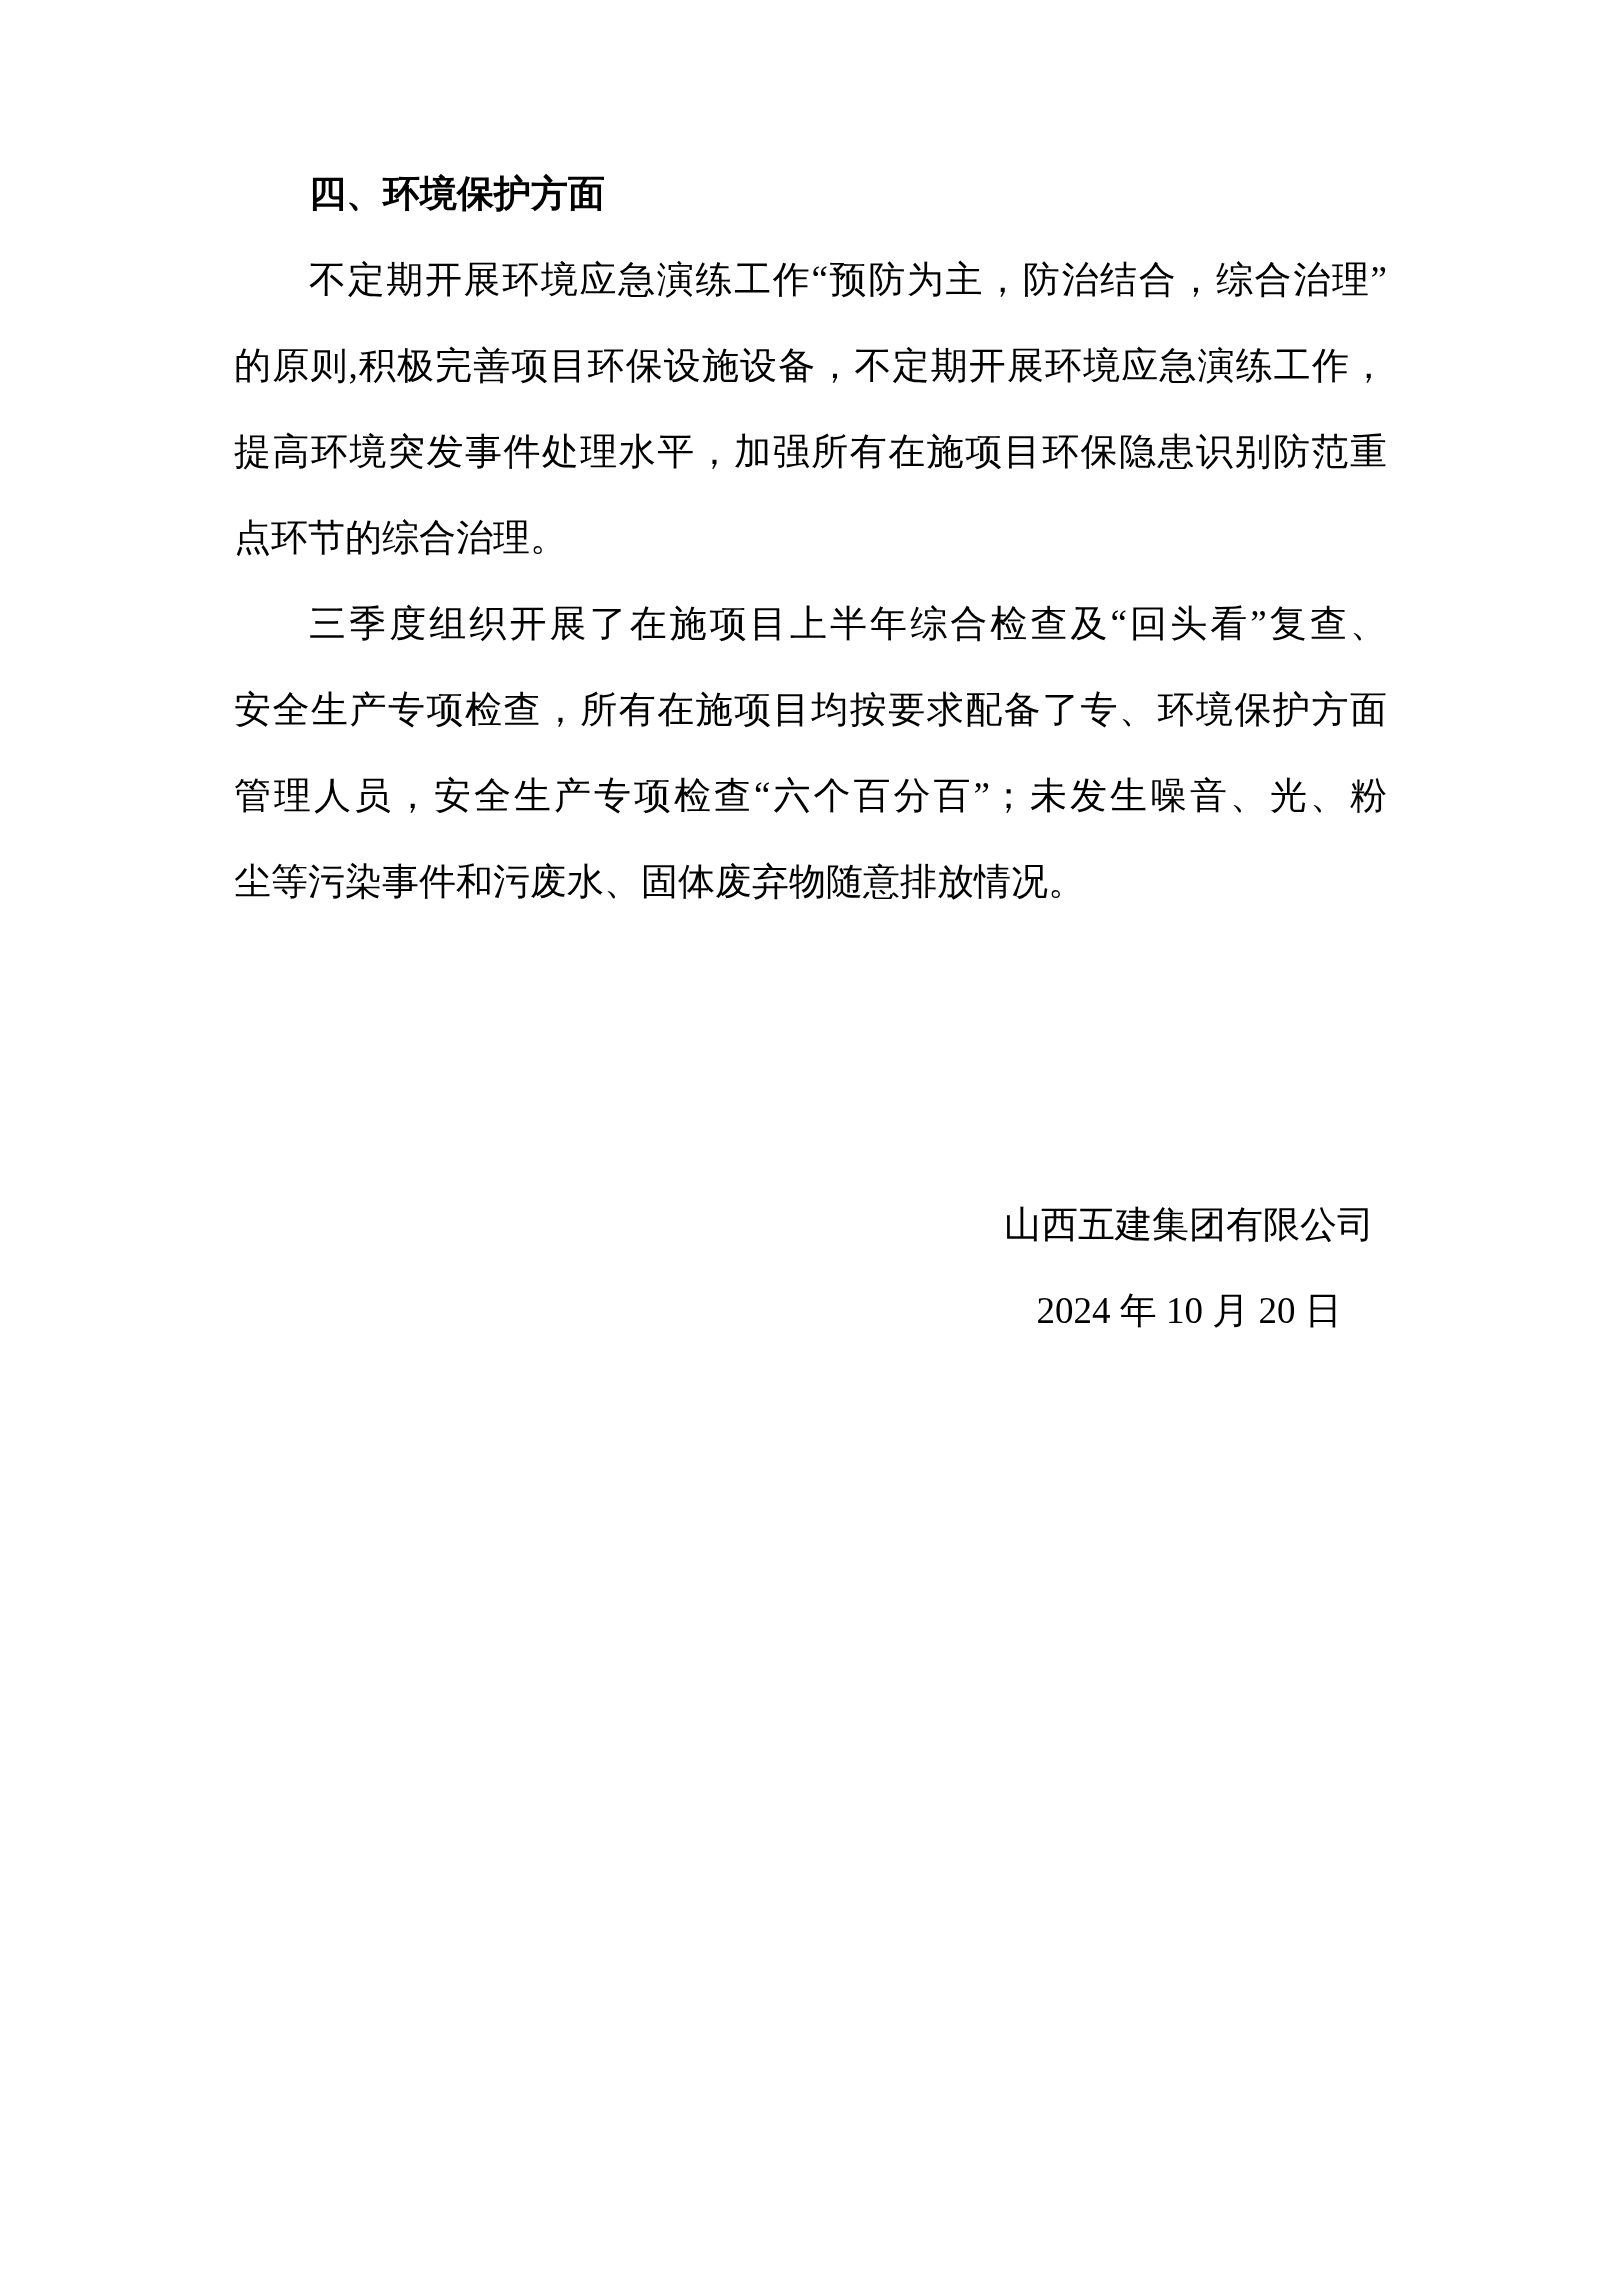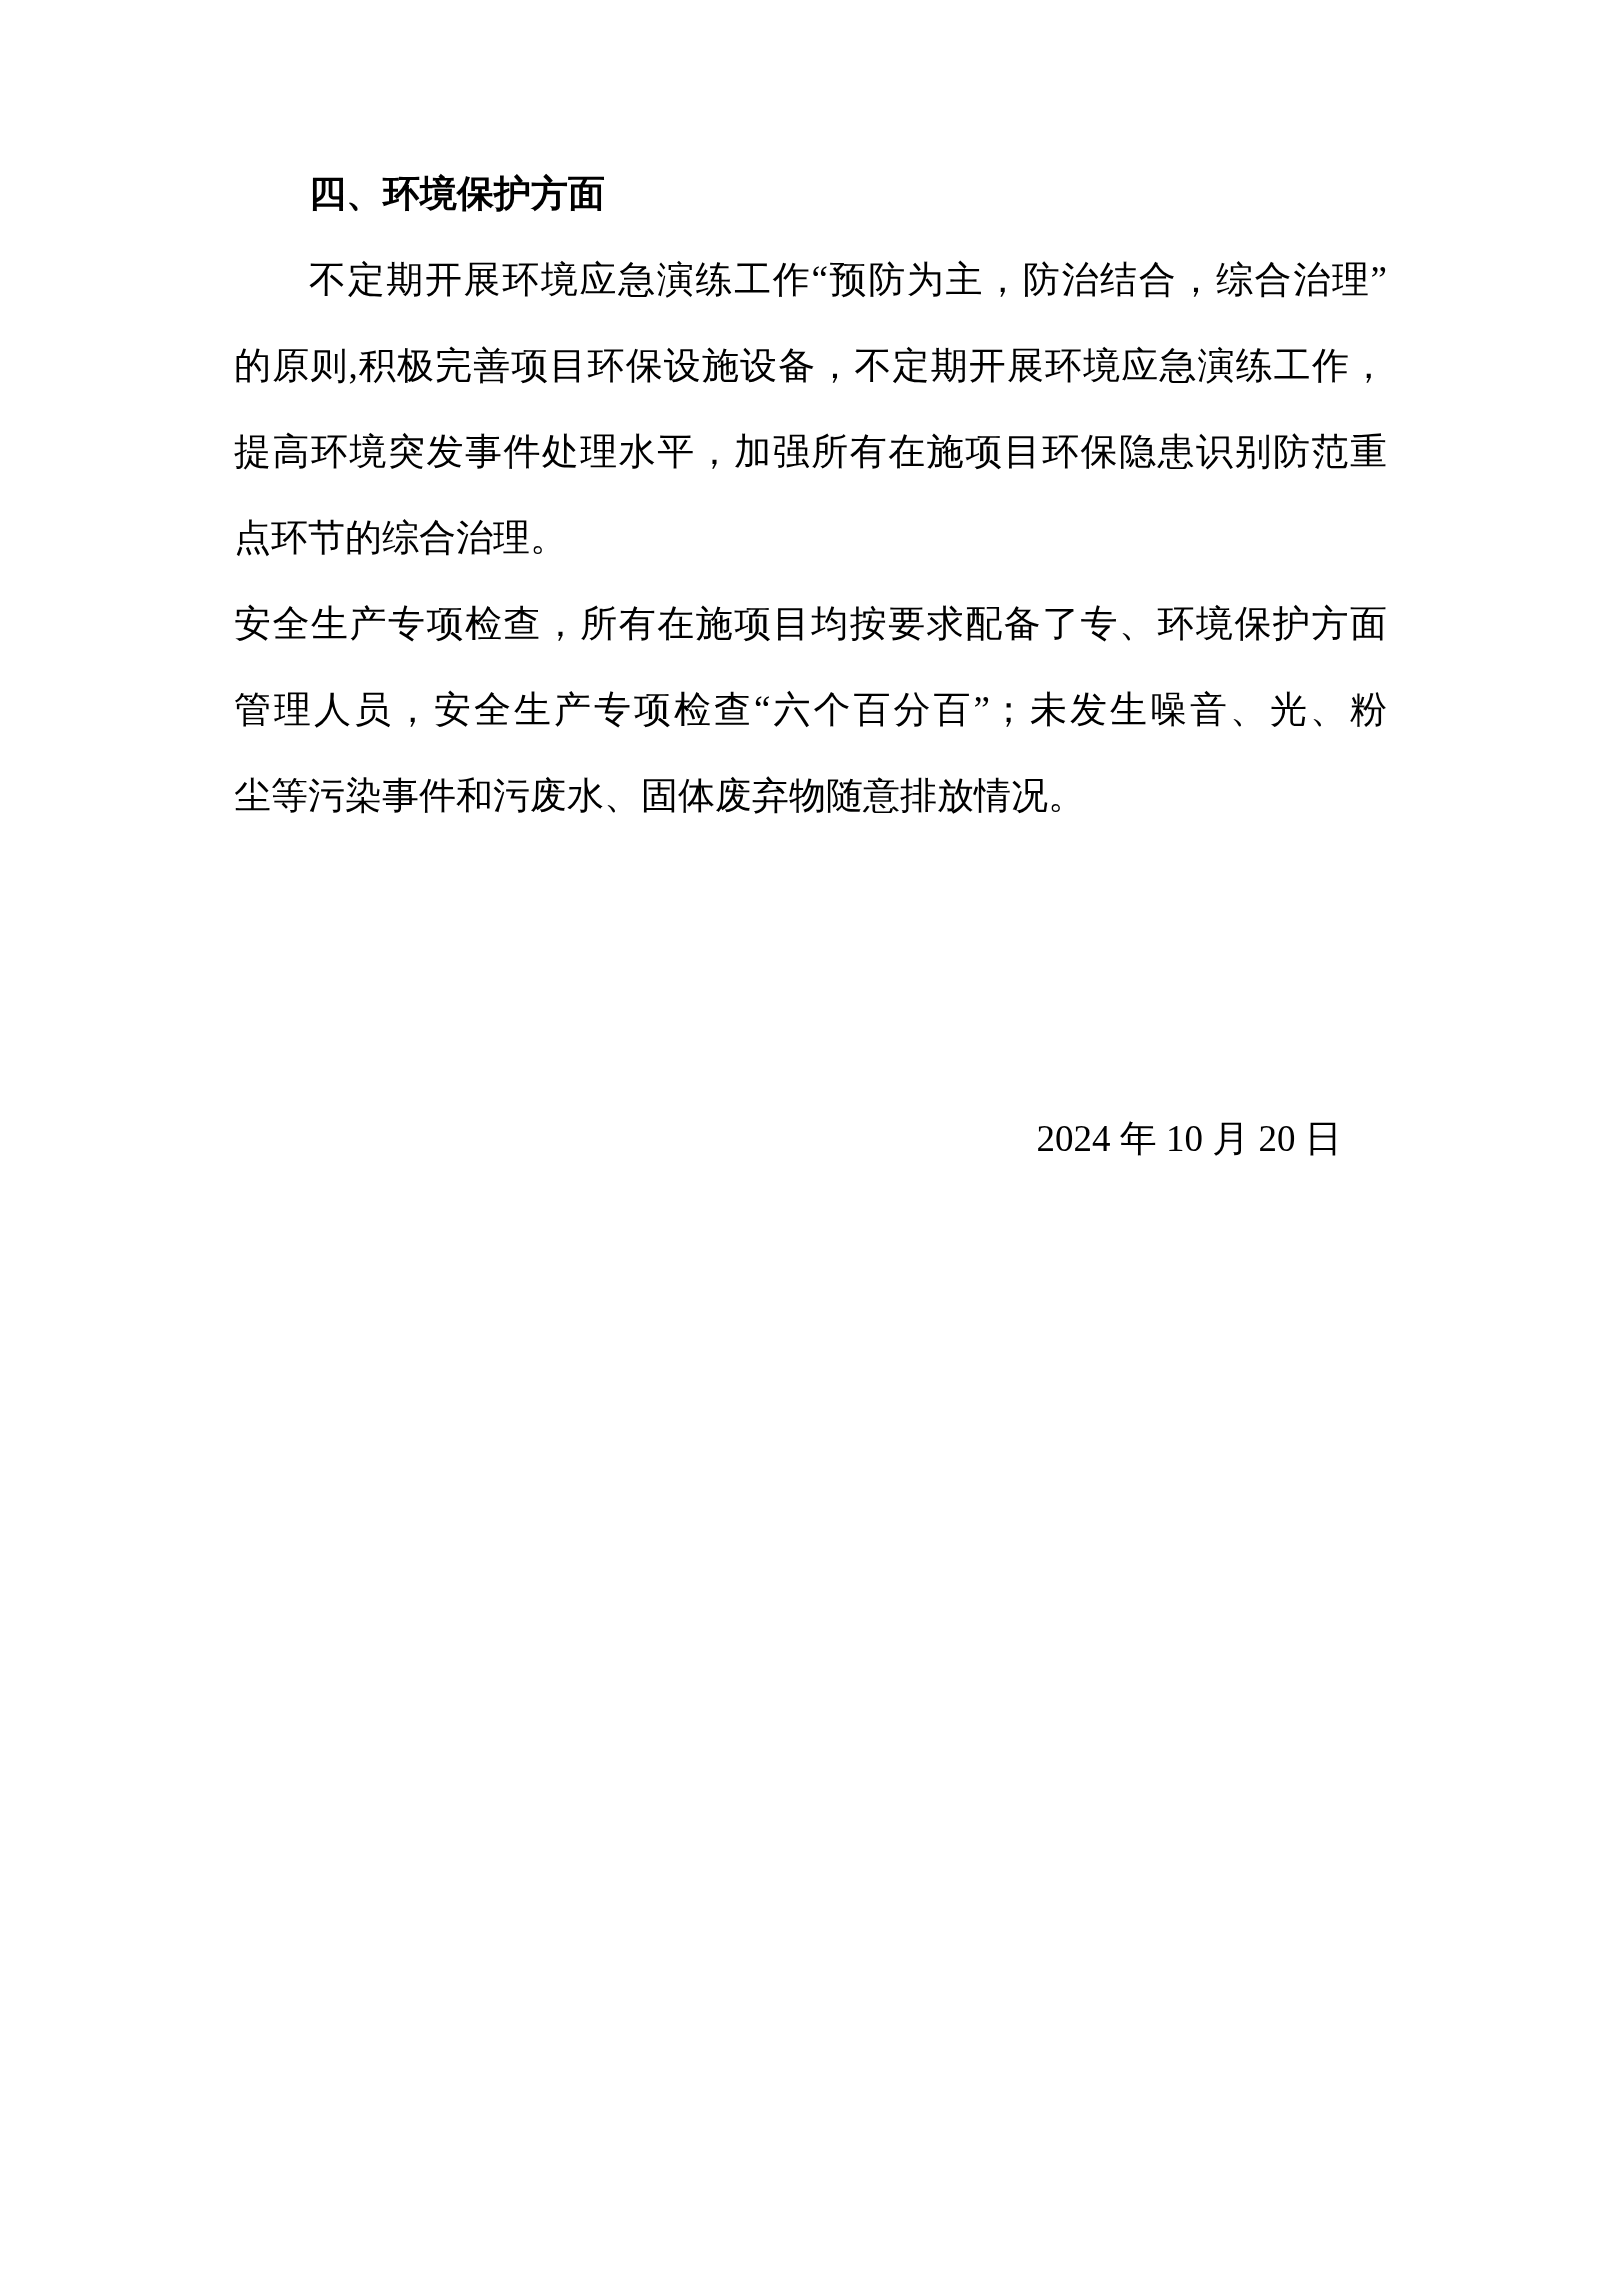--- a/index.html
+++ b/index.html
@@ -55,23 +55,25 @@
 <div class="page">
   <div class="content">
 
     <div class="line heading">四、环境保护方面</div>
 
     <div class="line indent just">不定期开展环境应急演练工作“预防为主，防治结合，综合治理”</div>
     <div class="line just">的原则,积极完善项目环保设施设备，不定期开展环境应急演练工作，</div>
     <div class="line just">提高环境突发事件处理水平，加强所有在施项目环保隐患识别防范重</div>
     <div class="line">点环节的综合治理。</div>
 
+    <div class="line indent just">三季度组织开展了在施项目上半年综合检查及“回头看”复查、</div>
     <div class="line just">安全生产专项检查，所有在施项目均按要求配备了专、环境保护方面</div>
     <div class="line just">管理人员，安全生产专项检查“六个百分百”；未发生噪音、光、粉</div>
     <div class="line">尘等污染事件和污废水、固体废弃物随意排放情况。</div>
 
     <div class="spacer"></div>
 
+    <div class="sig-line">山西五建集团有限公司</div>
     <div class="sig-line">2024 年 10 月 20 日</div>
 
   </div>
 </div>
 
 
 </body></html>

